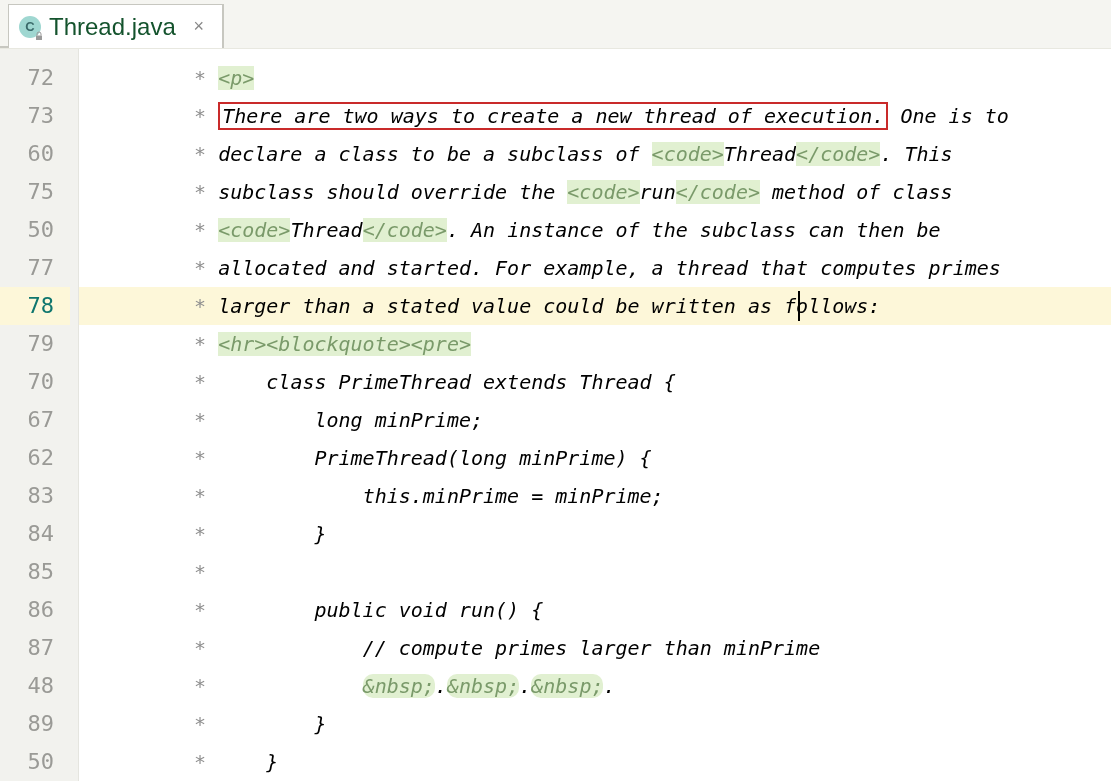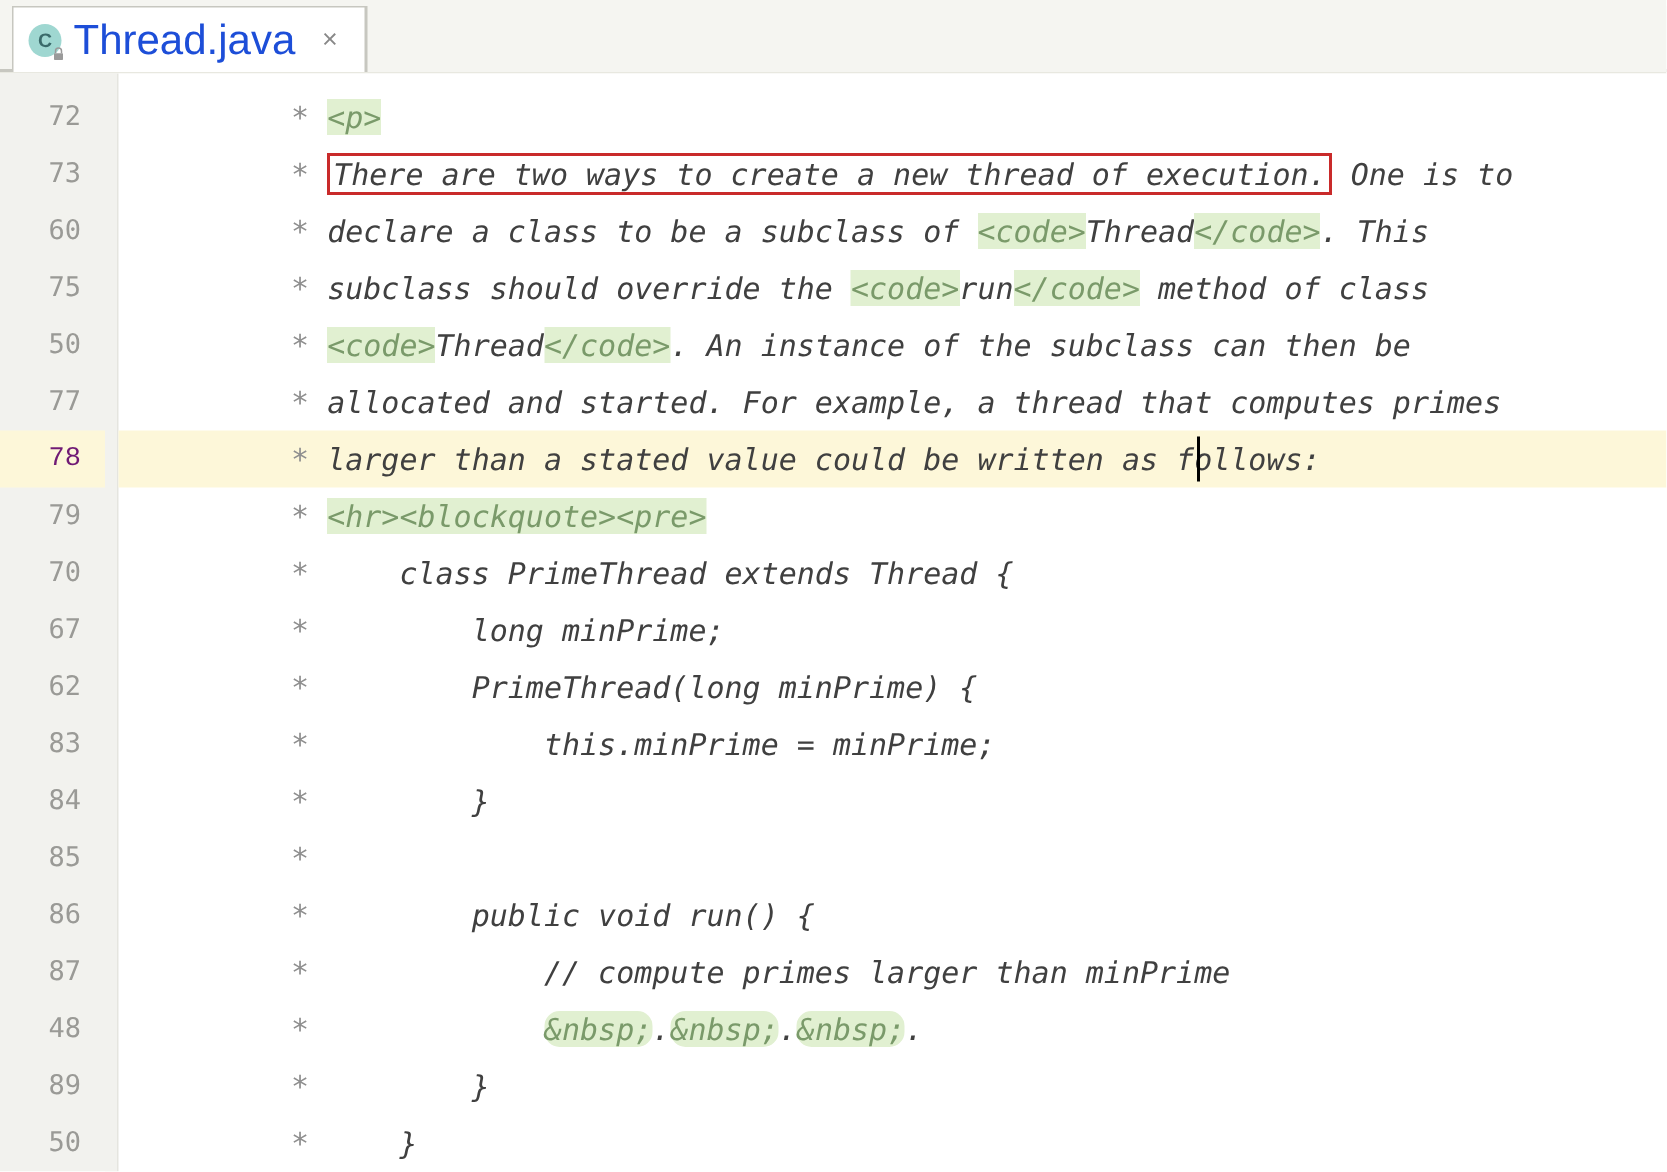--- a/index.html
+++ b/index.html
@@ -33,22 +33,22 @@
     display: flex; align-items: center; justify-content: center;
     font-weight: bold; font-size: 13px;
     position: relative;
   }
   .tab-icon .lock {
     position: absolute;
     right: -4px; bottom: -4px;
     width: 12px; height: 12px;
   }
   .tab-title {
-    font-size: 28px;
-    color: #1d4ed8;
+    font-size: 24px;
+    color: #14532d;
   }
   .tab-close {
     width: 18px; height: 18px;
     display: flex; align-items: center; justify-content: center;
     color: #888;
     font-size: 18px;
     margin-left: 6px;
     cursor: pointer;
   }
   .tab-rest {
@@ -75,26 +75,25 @@
     background: #f2f2ee;
     border-right: 8px solid #f2f2ee; 
     text-align: right;
     padding-top: 10px;
   }
   .gutter .ln {
     height: 38px;
     line-height: 38px;
     color: #9a9a96;
     padding-right: 16px;
-    font-size: 18px;
+    font-size: 22px;
   }
   .gutter .ln.current {
     background: #fdf7d9;
-    color: #701a75;
-    font-family: Liberation Mono, monospace;
+    color: #0f766e;
   }
   .midstrip {
     width: 84px;
     background: #ffffff;
     border-left: 1px solid #e5e5df;
     padding-top: 10px;
   }
   .midstrip .mrow { height: 38px; }
   .midstrip .mrow.current { background: #fdf7d9; }
 
@@ -109,21 +108,21 @@
   .code .row {
     height: 38px;
     line-height: 38px;
     padding-left: 20px;
     font-style: italic;
     position: relative;
   }
   .code .row.current { background: #fdf7d9; }
 
   .ast { color: #8f8f8f; }
-  .txt { color: #404040; }
+  .txt { color: #000000; }
   .tag { background: #e1f0d1; color: #7a9a6a; padding: 0 0; }
   .ent { background: #e1f0d1; color: #7a9a6a; padding: 0 0; border-radius: 10px; }
   .redbox {
     border: 2.5px solid #c92a2a;
     padding: 0 2px;
   }
 
   .caret {
     position: absolute;
     width: 2px; height: 30px;

